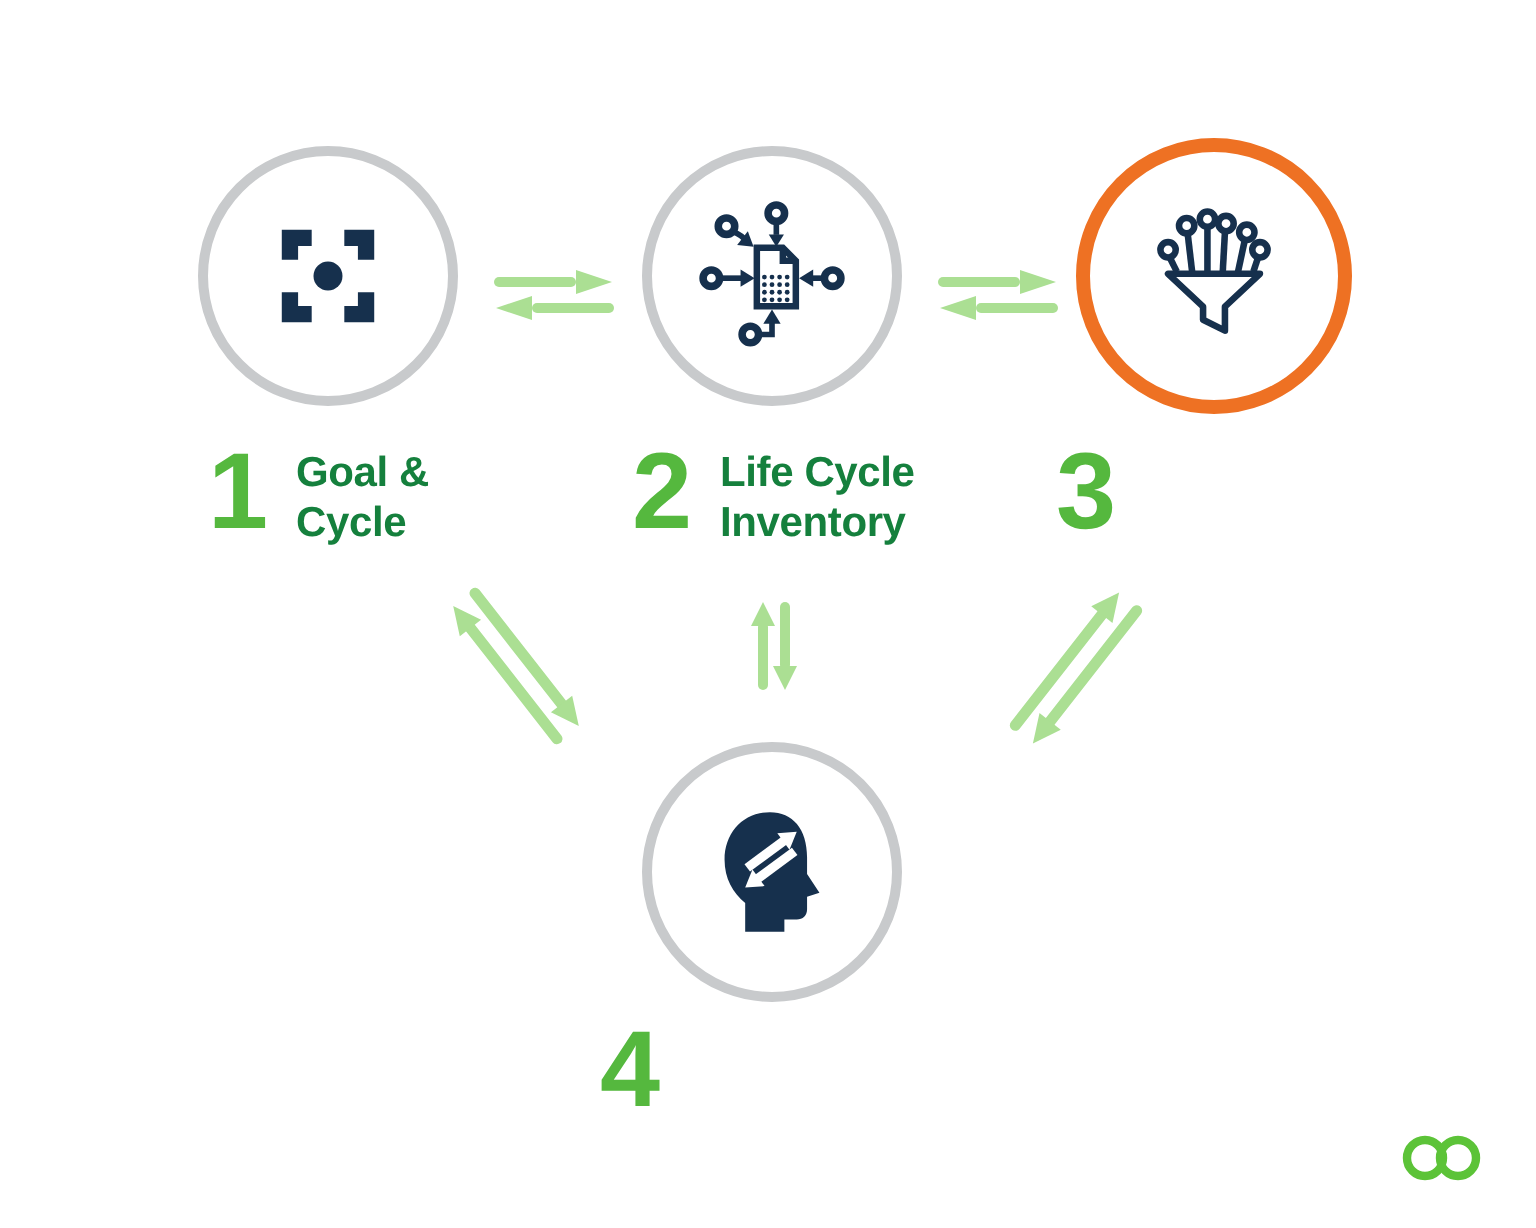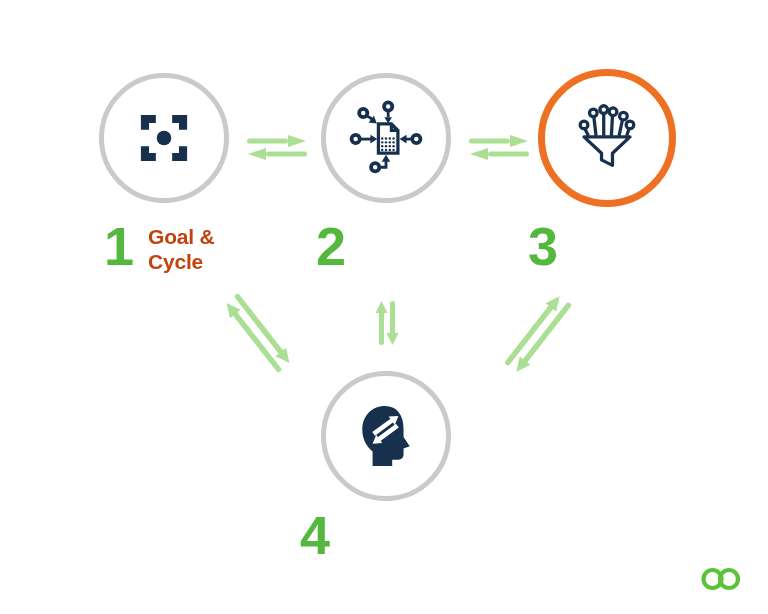--- a/index.html
+++ b/index.html
@@ -12,21 +12,21 @@
     display:flex; align-items:center; justify-content:center; box-sizing:border-box;
   }
   .ring-gray   { border:5px solid #c8cacc; }
   .ring-orange { border:7px solid #ee7123; }
   .step-label { position:absolute; display:flex; gap:15px; }
   .step-num {
     font-size:54px; font-weight:bold; color:#55b83e; line-height:48px;
     letter-spacing:-1px;
   }
   .step-text {
-    font-size:21px; font-weight:bold; color:#c2410c; line-height:25px;
+    font-size:21px; font-weight:bold; color:#15803d; line-height:25px;
     padding-top:2px; letter-spacing:-0.2px;
   }
   .step-label.single { align-items:center; }
   .step-label.single .step-text { padding-top:0; }
   .arrow-pair { position:absolute; }
   .rot-left  { transform:rotate(-38deg); }
   .rot-right { transform:rotate(38deg); }
   svg { display:block; }
 </style>
 </head>
@@ -188,20 +188,24 @@
   <div class="step-label" style="left:104px; top:222px;">
     <span class="step-num">1</span>
     <span class="step-text">
       <span>Goal &amp;</span><br>
       <span>Cycle</span>
     </span>
   </div>
 
   <div class="step-label" style="left:316px; top:222px;">
     <span class="step-num">2</span>
+    <span class="step-text">
+      <span>Life Cycle</span><br>
+      <span>Inventory</span>
+    </span>
   </div>
 
   <div class="step-label" style="left:528px; top:222px;">
     <span class="step-num">3</span>
   </div>
 
   <div class="step-label single" style="left:300px; top:511px;">
     <span class="step-num">4</span>
   </div>
 

